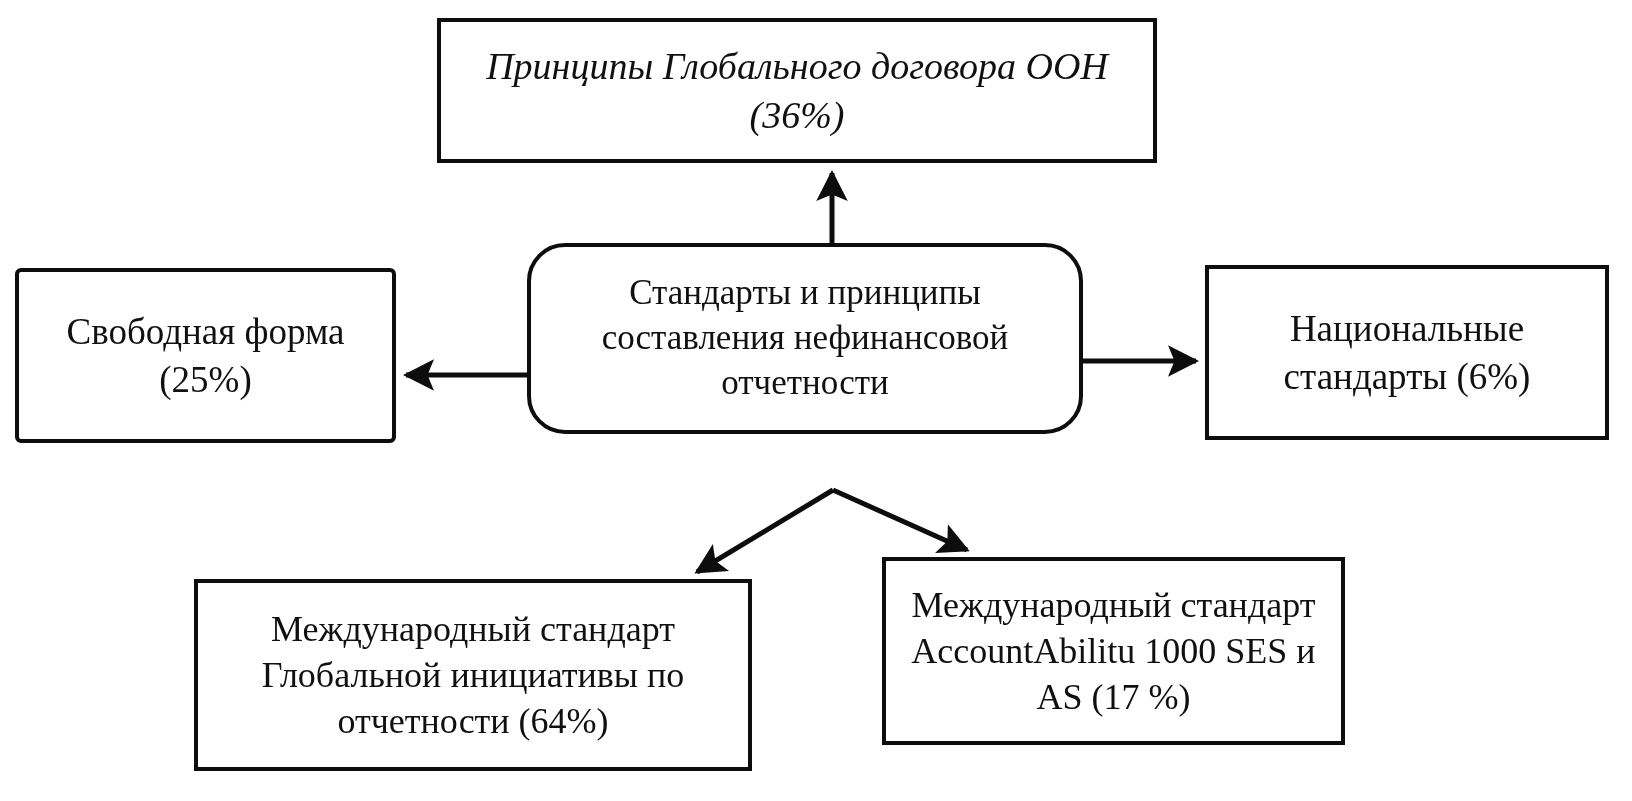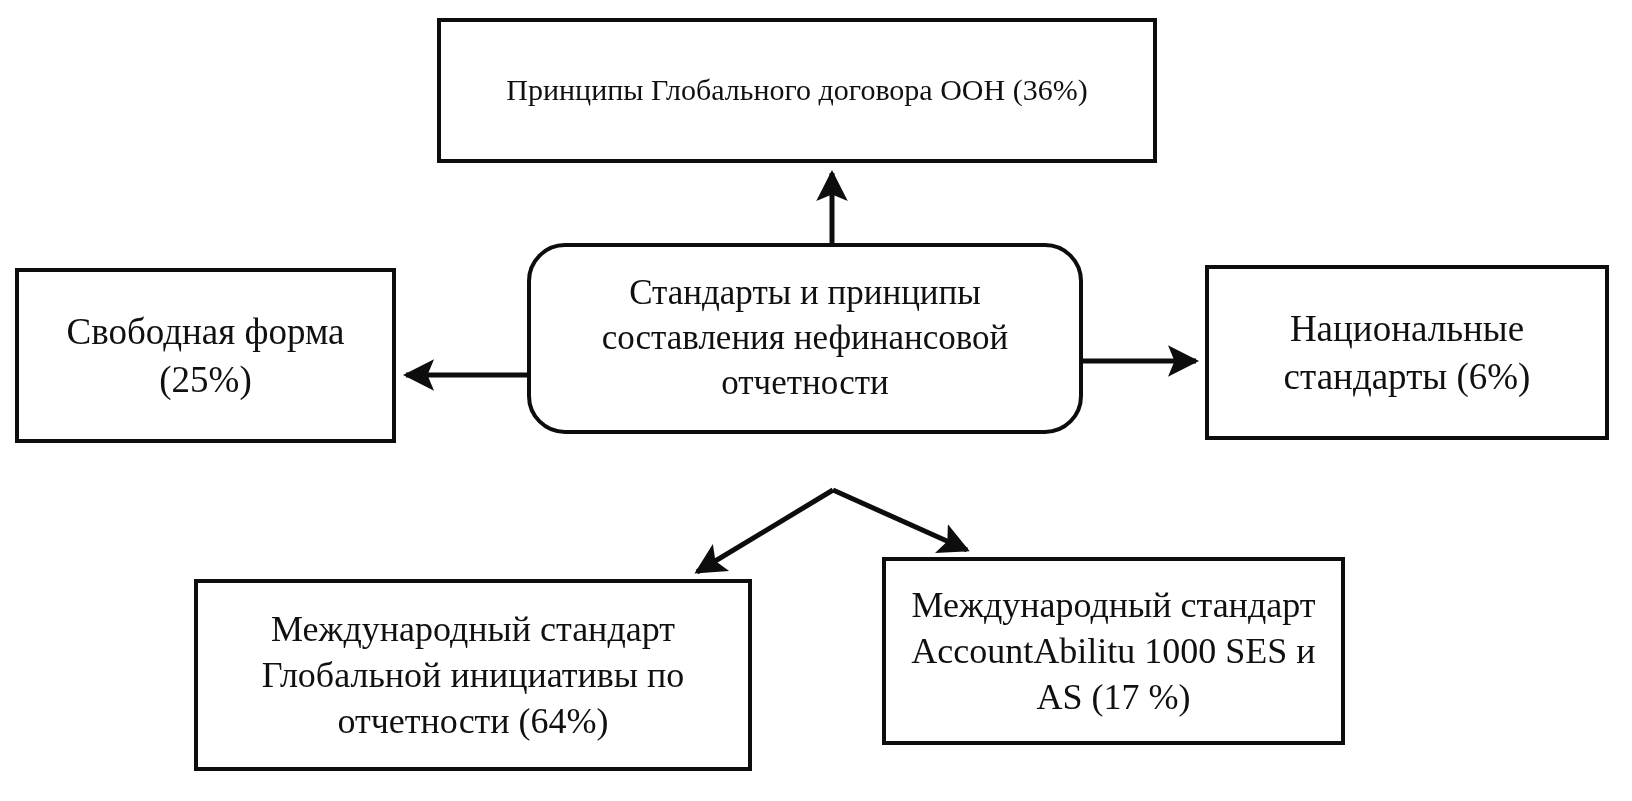--- a/index.html
+++ b/index.html
@@ -30,36 +30,38 @@
   }
   .node .label {
     display: block;
     width: 100%;
   }
   #node-top {
     left: 437px;
     top: 18px;
     width: 720px;
     height: 145px;
-    font-size: 30px;
+    font-size: 38px;
+    font-style: italic;
   }
   #node-center {
     left: 527px;
     top: 243px;
     width: 556px;
     height: 191px;
     font-size: 35px;
     border-radius: 38px;
   }
   #node-left {
     left: 15px;
     top: 268px;
     width: 381px;
     height: 175px;
     font-size: 37px;
+    border-radius: 6px;
   }
   #node-right {
     left: 1205px;
     top: 265px;
     width: 404px;
     height: 175px;
     font-size: 37px;
   }
   #node-bottom-left {
     left: 170px;

